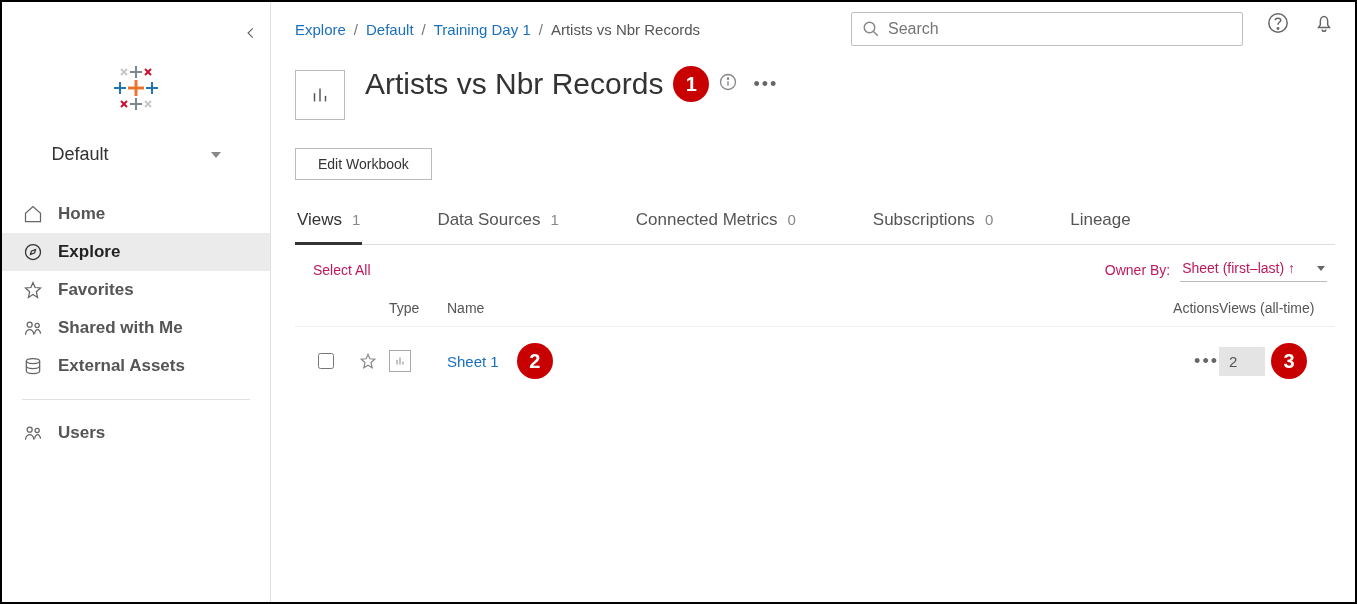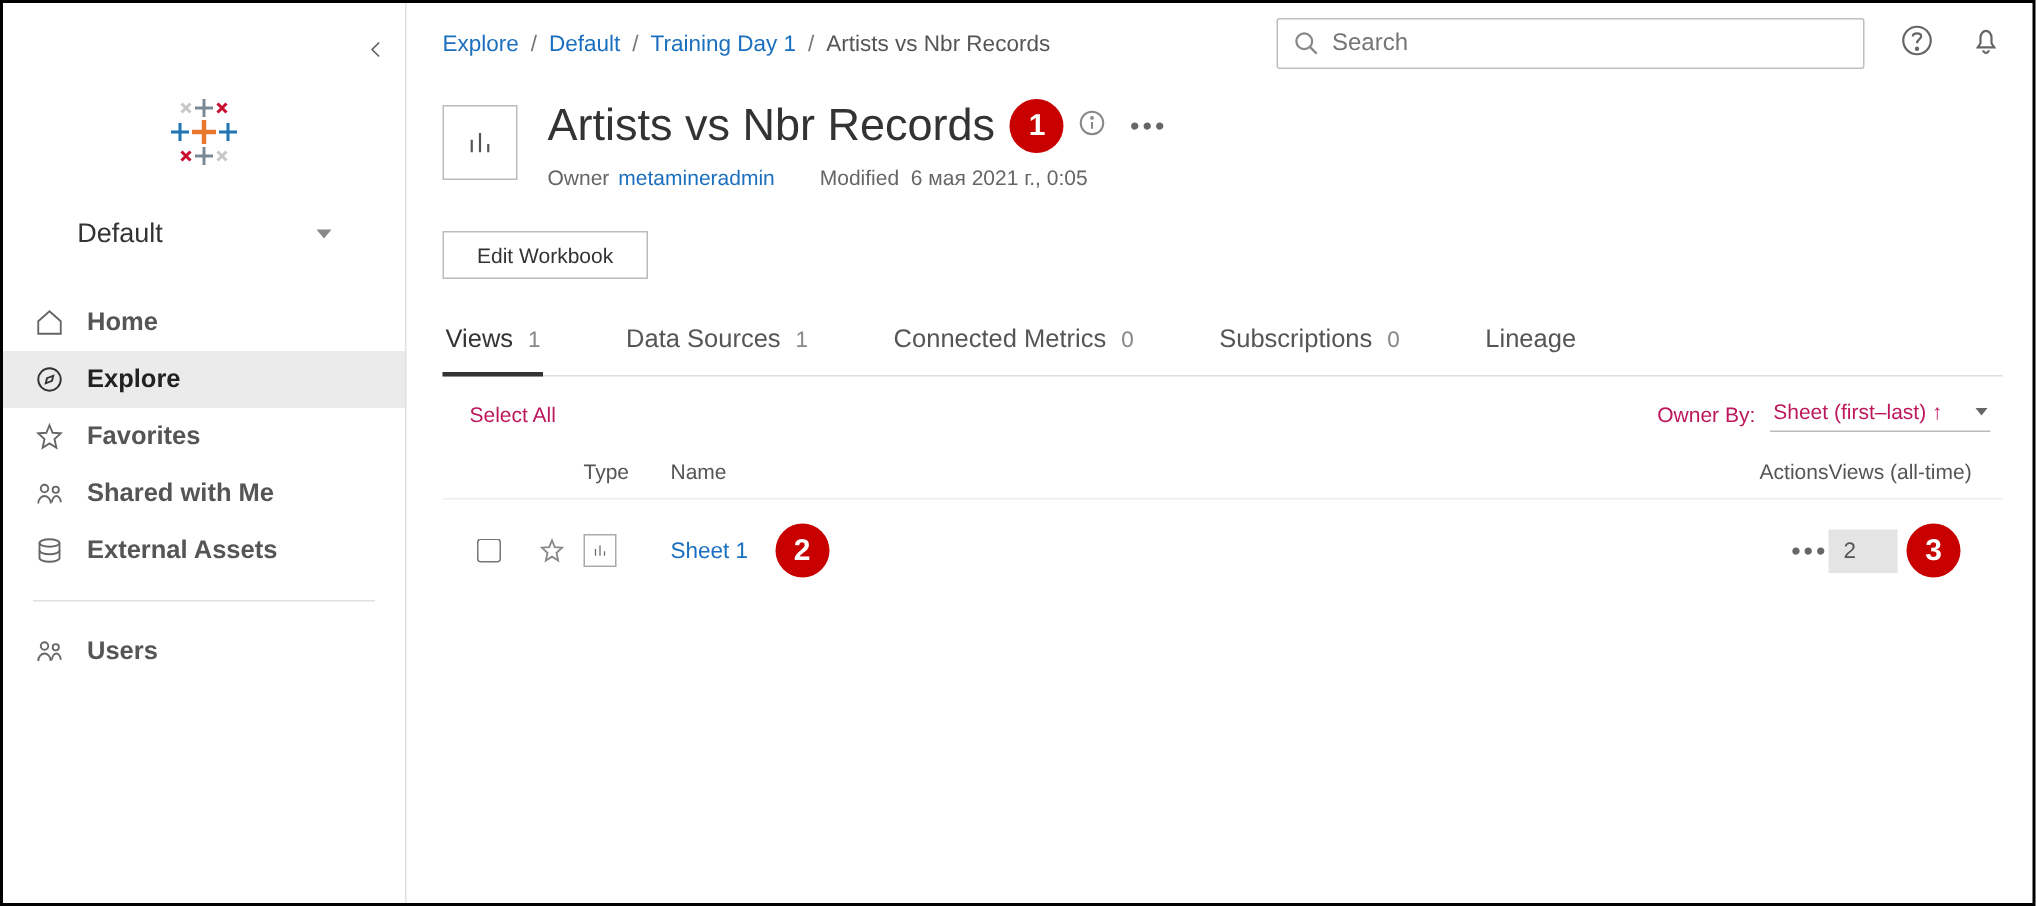--- a/index.html
+++ b/index.html
@@ -18,36 +18,36 @@
   .nav li.active { background: #ebebeb; color: #222; }
   .nav li .ico { width: 22px; display: flex; justify-content: center; align-items: center; }
   .nav li .ico svg { width: 20px; height: 20px; stroke: #666; fill: none; stroke-width: 1.5; }
   .nav li.active .ico svg { stroke: #333; }
   .nav-sep { height: 1px; background: #e0e0e0; margin: 14px 20px; }
   .main { flex: 1; padding: 10px 20px 0 24px; overflow: hidden; }
   .topbar { display: flex; align-items: center; justify-content: space-between; margin-bottom: 20px; }
   .breadcrumb { font-size: 15px; color: #555; display: flex; gap: 8px; flex-wrap: wrap; }
   .breadcrumb a { color: #1a6fbf; text-decoration: none; cursor: pointer; }
   .breadcrumb .sep { color: #777; }
-  .top-right { display: flex; align-items: center; gap: 24px; }
+  .top-right { display: flex; align-items: flex-start; gap: 24px; }
   .search-box { display: flex; align-items: center; border: 1px solid #bfbfbf; border-radius: 2px; width: 392px; height: 34px; padding: 0 10px; }
   .search-box svg { width: 18px; height: 18px; stroke: #888; fill: none; stroke-width: 2; margin-right: 8px; }
   .search-box input { border: none; outline: none; font-size: 16px; flex: 1; color: #333; background: transparent; }
   .top-icon svg { width: 22px; height: 22px; stroke: #666; fill: none; stroke-width: 1.6; cursor: pointer; }
   .header-row { display: flex; align-items: flex-start; gap: 20px; margin-bottom: 28px; }
   .wb-thumb { width: 50px; height: 50px; border: 1px solid #bbb; display: flex; align-items: center; justify-content: center; margin-top: 4px; }
   .wb-thumb svg { width: 22px; height: 22px; stroke: #555; fill: none; stroke-width: 1.6; }
   .title-line { display: flex; align-items: center; gap: 10px; }
   .title-line h1 { font-size: 30px; font-weight: 400; color: #333; }
   .info-ic svg { width: 18px; height: 18px; stroke: #888; fill: none; stroke-width: 1.8; cursor: pointer; }
   .more-dots { letter-spacing: 2px; font-size: 18px; color: #666; cursor: pointer; padding: 0 6px; }
   .meta-line { margin-top: 8px; font-size: 14px; color: #666; display: flex; gap: 30px; }
   .meta-line a { color: #1a6fbf; text-decoration: none; margin-left: 6px; cursor: pointer; }
   .edit-btn { display: inline-block; border: 1px solid #bbb; background: #fff; padding: 7px 22px; font-size: 14px; color: #333; cursor: pointer; margin-bottom: 30px; }
-  .tabs { display: flex; gap: 53px; border-bottom: 1px solid #ddd; font-size: 17px; color: #555; }
+  .tabs { display: flex; gap: 73px; border-bottom: 1px solid #ddd; font-size: 17px; color: #555; }
   .tabs .tab { padding: 0 2px 12px; cursor: pointer; display: flex; gap: 10px; align-items: baseline; }
   .tabs .tab.active { color: #333; border-bottom: 3px solid #333; margin-bottom: -1px; font-weight: 500; }
   .tabs .tab .count { color: #888; font-size: 15px; }
   .list-top { display: flex; justify-content: space-between; align-items: center; padding: 12px 8px 8px; font-size: 14px; color: #be185d; }
   .list-top .select-all { padding-left: 10px; cursor: pointer; }
   .sort-ctrl { display: flex; align-items: center; gap: 10px; }
   .sort-ctrl .sort-val { border-bottom: 1px solid #bbb; padding: 3px 2px 5px; cursor: pointer; display: flex; align-items: center; gap: 8px; }
   .sort-ctrl .caret2 { width: 0; height: 0; border-left: 4px solid transparent; border-right: 4px solid transparent; border-top: 5px solid #666; margin-left: 14px; }
   .list-head { display: flex; align-items: center; padding: 10px 8px 10px 10px; font-size: 14px; color: #555; }
   .col-check { width: 42px; display: flex; justify-content: center; }
@@ -212,24 +212,20 @@
         <div class="title-line">
           <h1>Artists vs Nbr Records</h1>
           <div class="badge" style="position:static;">1</div>
           <span class="info-ic"><svg viewBox="0 0 24 24">
                 <circle cx="12" cy="12" r="10"></circle>
                 <line x1="12" y1="11" x2="12" y2="17"></line>
                 <circle cx="12" cy="7.5" r="0.8" fill="#888"></circle>
               </svg></span>
           <span class="more-dots">•••</span>
         </div>
-        <div class="meta-line">
-          <span><span>Owner</span><a>metamineradmin</a></span>
-          <span><span>Modified</span>&nbsp;&nbsp;<span>6 мая 2021 г., 0:05</span></span>
-        </div>
       </div>
     </div>
 
     <button class="edit-btn">Edit Workbook</button>
 
     <div class="tabs">
       <div class="tab active">
           <span>Views</span>
           <span class="count">1</span>
         </div>

